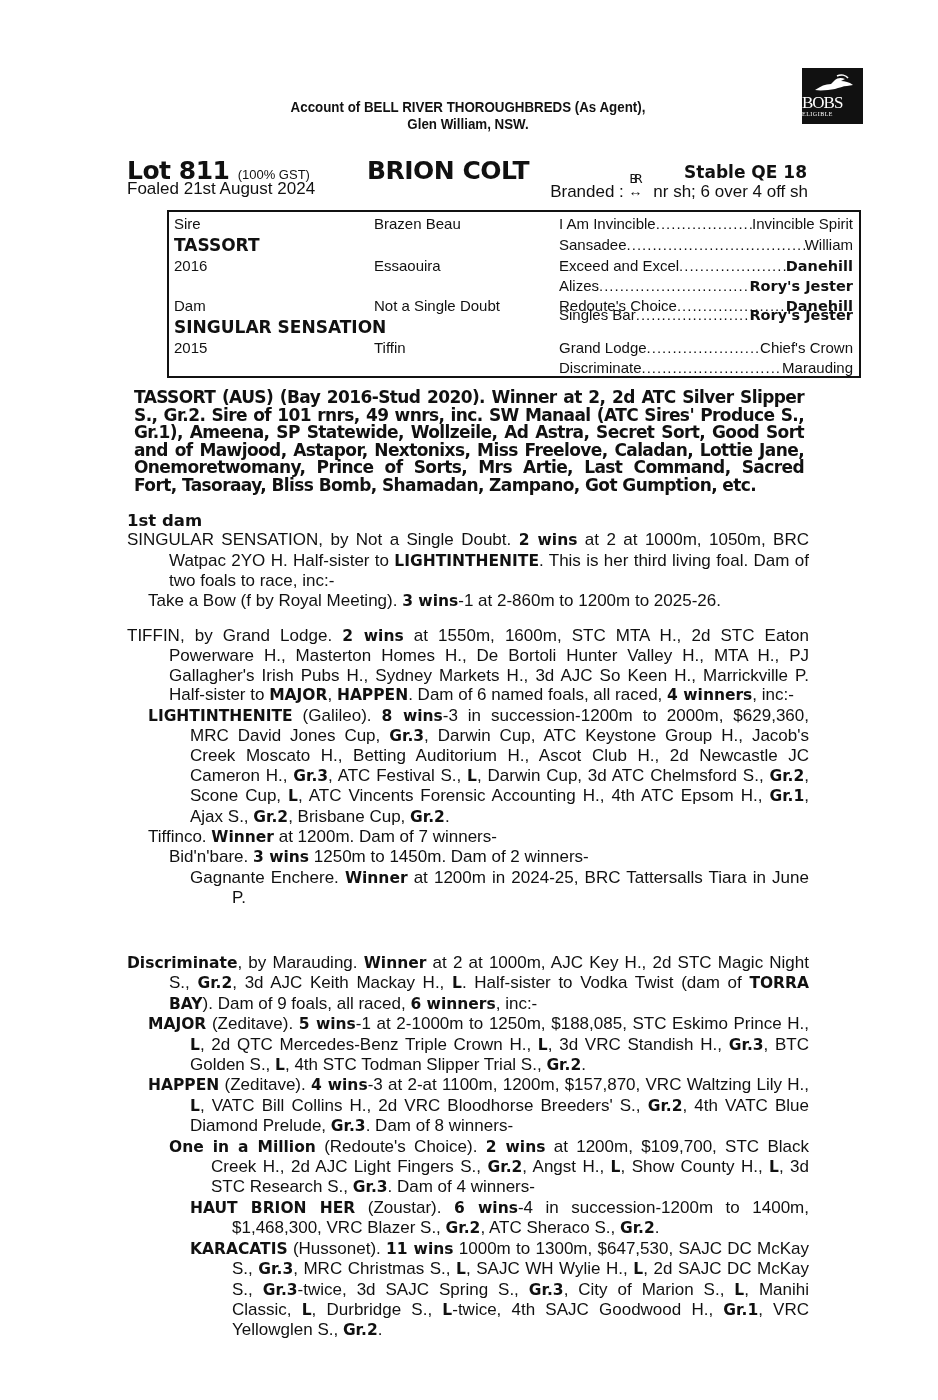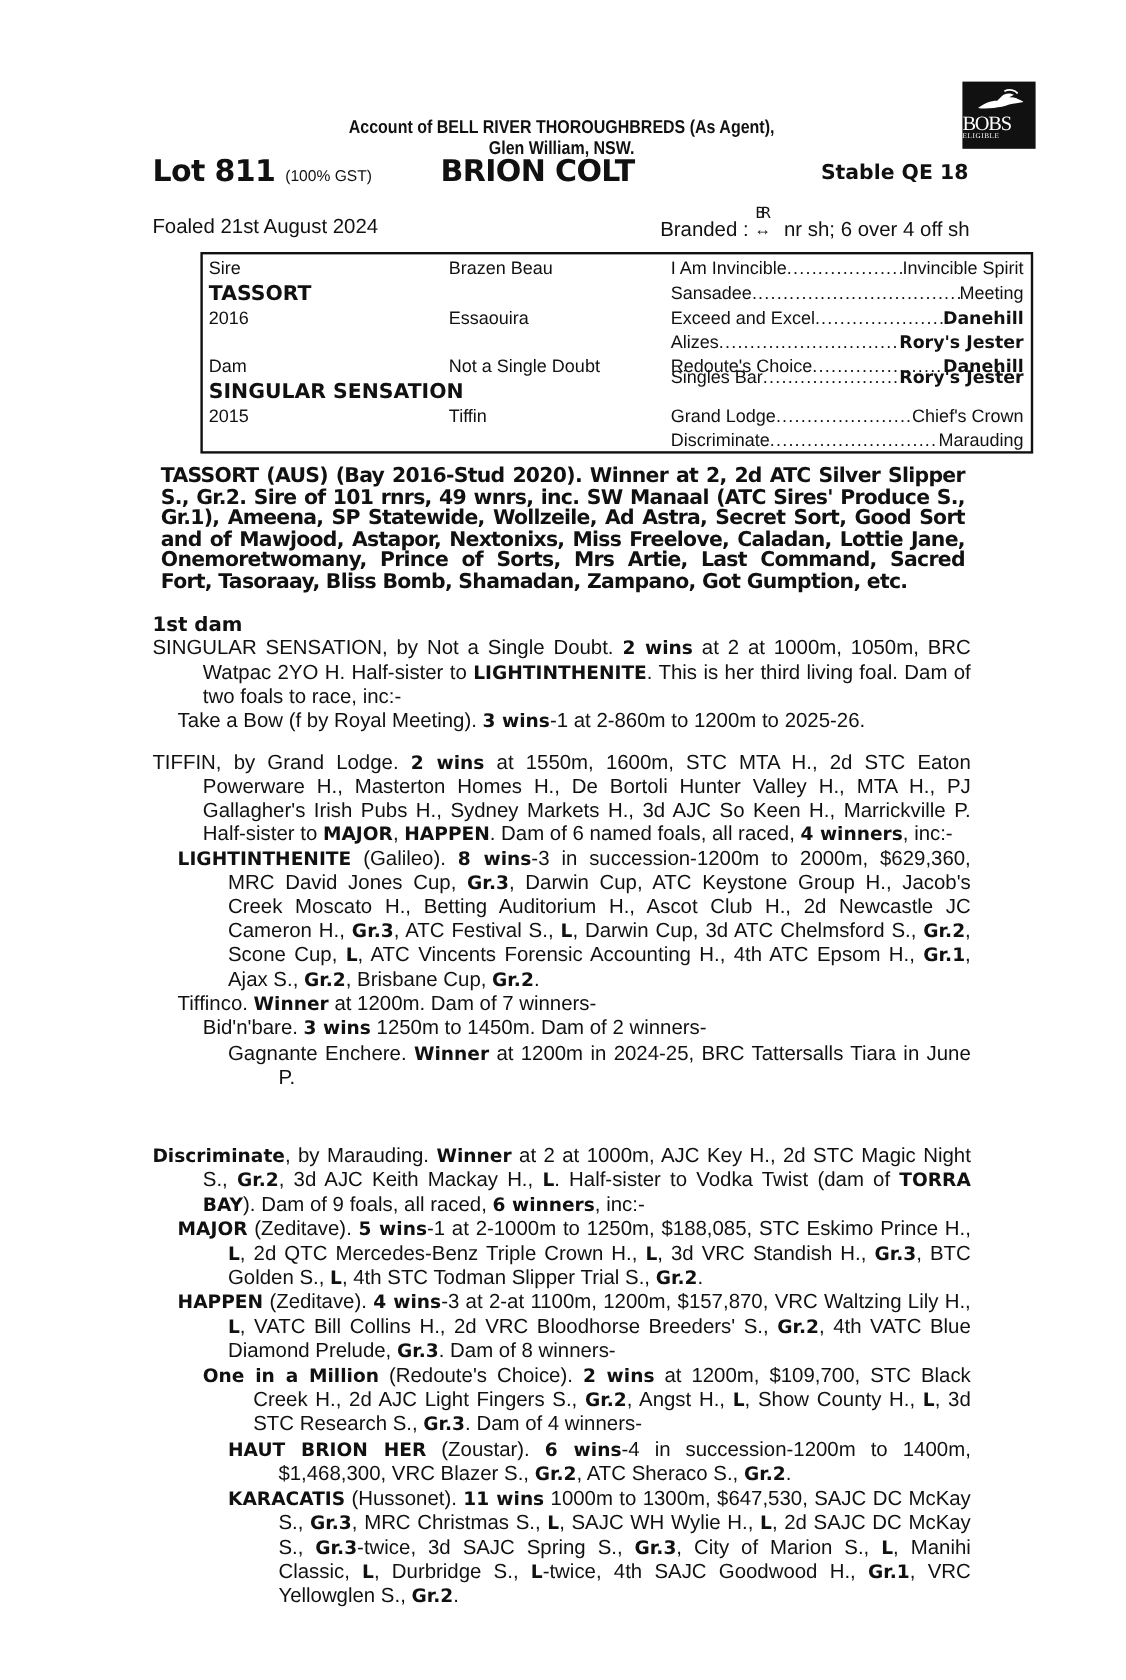--- a/index.html
+++ b/index.html
@@ -5,21 +5,21 @@
   html, body { margin: 0; padding: 0; background: #ffffff; }
   body { width: 938px; height: 1400px; position: relative; overflow: hidden; color: #111; font-family: "Liberation Sans", sans-serif; }
 
   .logo { position: absolute; left: 756px; top: 68px; width: 61px; height: 56px; background: #111; color: #fff; text-align: left; margin-left: 46px; }
   .logo svg { display: block; margin: 6px auto 0; }
   .logo .bobs { font-family: "Liberation Serif", serif; font-size: 17px; line-height: 15px; letter-spacing: -1px; margin-top: 1px; }
   .logo .elig { font-family: "Liberation Serif", serif; font-size: 6px; letter-spacing: 0.5px; line-height: 8px; }
 
   .account { position: absolute; left: 127px; width: 682px; top: 98px; text-align: center; font-family: "Liberation Sans", sans-serif; font-weight: bold; font-size: 15.5px; line-height: 17px; transform: scaleX(0.86); transform-origin: center top; }
 
-  .lotrow { position: absolute; left: 127px; top: 128px; width: 682px; height: 32px; }
+  .lotrow { position: absolute; left: 127px; top: 156px; width: 682px; height: 32px; }
   .lot { position: absolute; left: 0; top: 0; font-weight: bold; font-size: 25px; font-family: "DejaVu Sans", sans-serif; letter-spacing: -0.5px; }
   .gst { font-weight: normal; font-size: 13px; font-family: "Liberation Sans", sans-serif; letter-spacing: 0; }
   .colt { position: absolute; left: 240px; top: 0; font-weight: bold; font-size: 25px; font-family: "DejaVu Sans", sans-serif; letter-spacing: -0.5px; }
   .stable { position: absolute; right: 2px; top: 6px; font-weight: bold; font-size: 17px; font-family: "DejaVu Sans", sans-serif; }
 
   .foaled { position: absolute; left: 127px; top: 179px; font-size: 17px; }
   .branded { position: absolute; right: 130px; top: 179px; font-size: 17px; white-space: nowrap; }
   .brandmark { display: inline-block; position: relative; width: 20px; height: 20px; vertical-align: -2px; }
   .brandmark .br { position: absolute; left: 1px; top: -8px; font-size: 13px; font-family: "DejaVu Sans Mono", monospace; letter-spacing: -3px; }
   .brandmark .arr { position: absolute; left: 0; top: 4px; font-size: 14px; }
@@ -90,21 +90,21 @@
 
   <div id="grand-rows">
       <div class="ped-right" style="top: 3px;">
         <span>I Am Invincible</span>
         <span class="dots"></span>
         <span>Invincible Spirit</span>
       </div>
       <div class="ped-right" style="top: 24px; justify-content: center;">
         <span>Sansadee</span>
         <span class="dots"></span>
-        <span>Meeting</span>
+        <span>William</span>
       </div>
       <div class="ped-right" style="top: 45px;">
         <span>Exceed and Excel</span>
         <span class="dots"></span>
         <span class="sb">Danehill</span>
       </div>
       <div class="ped-right" style="top: 65px; text-align: right;">
         <span>Alizes</span>
         <span class="dots"></span>
         <span class="sb">Rory's Jester</span>

